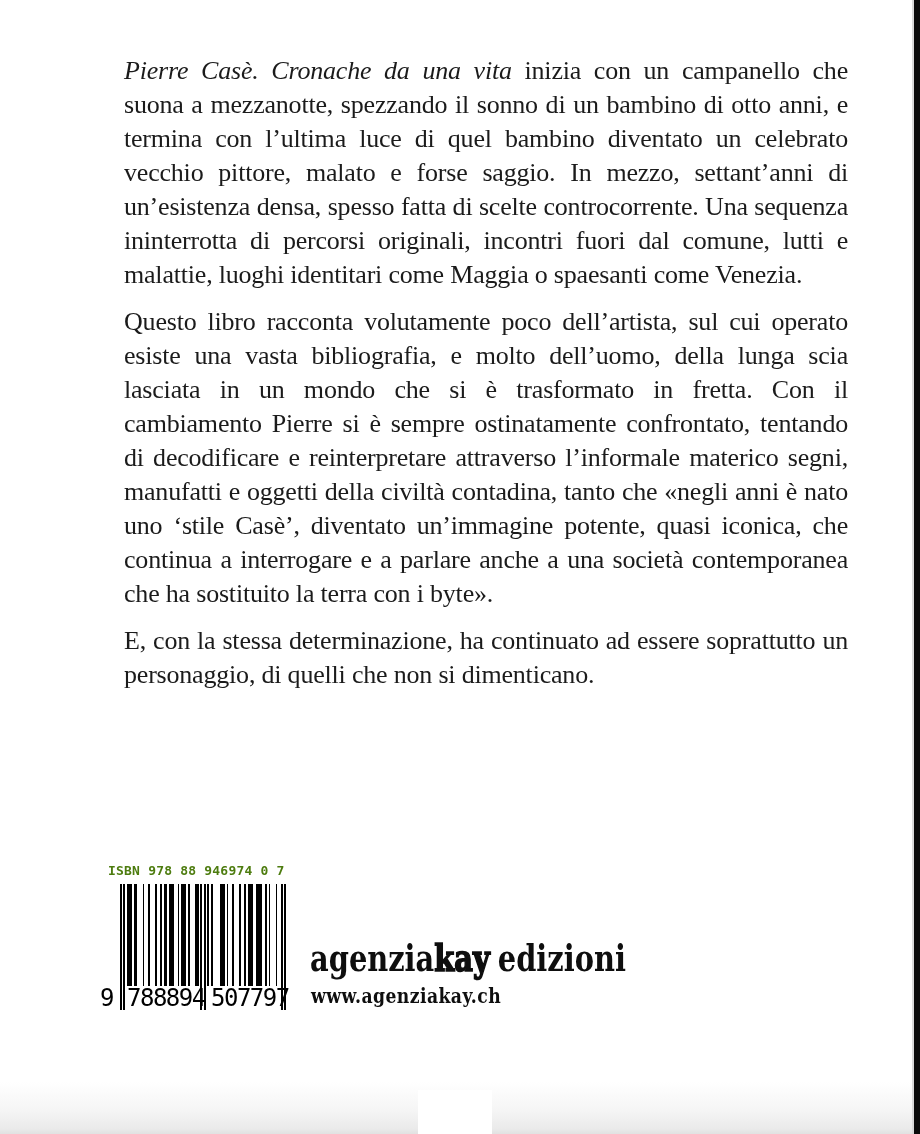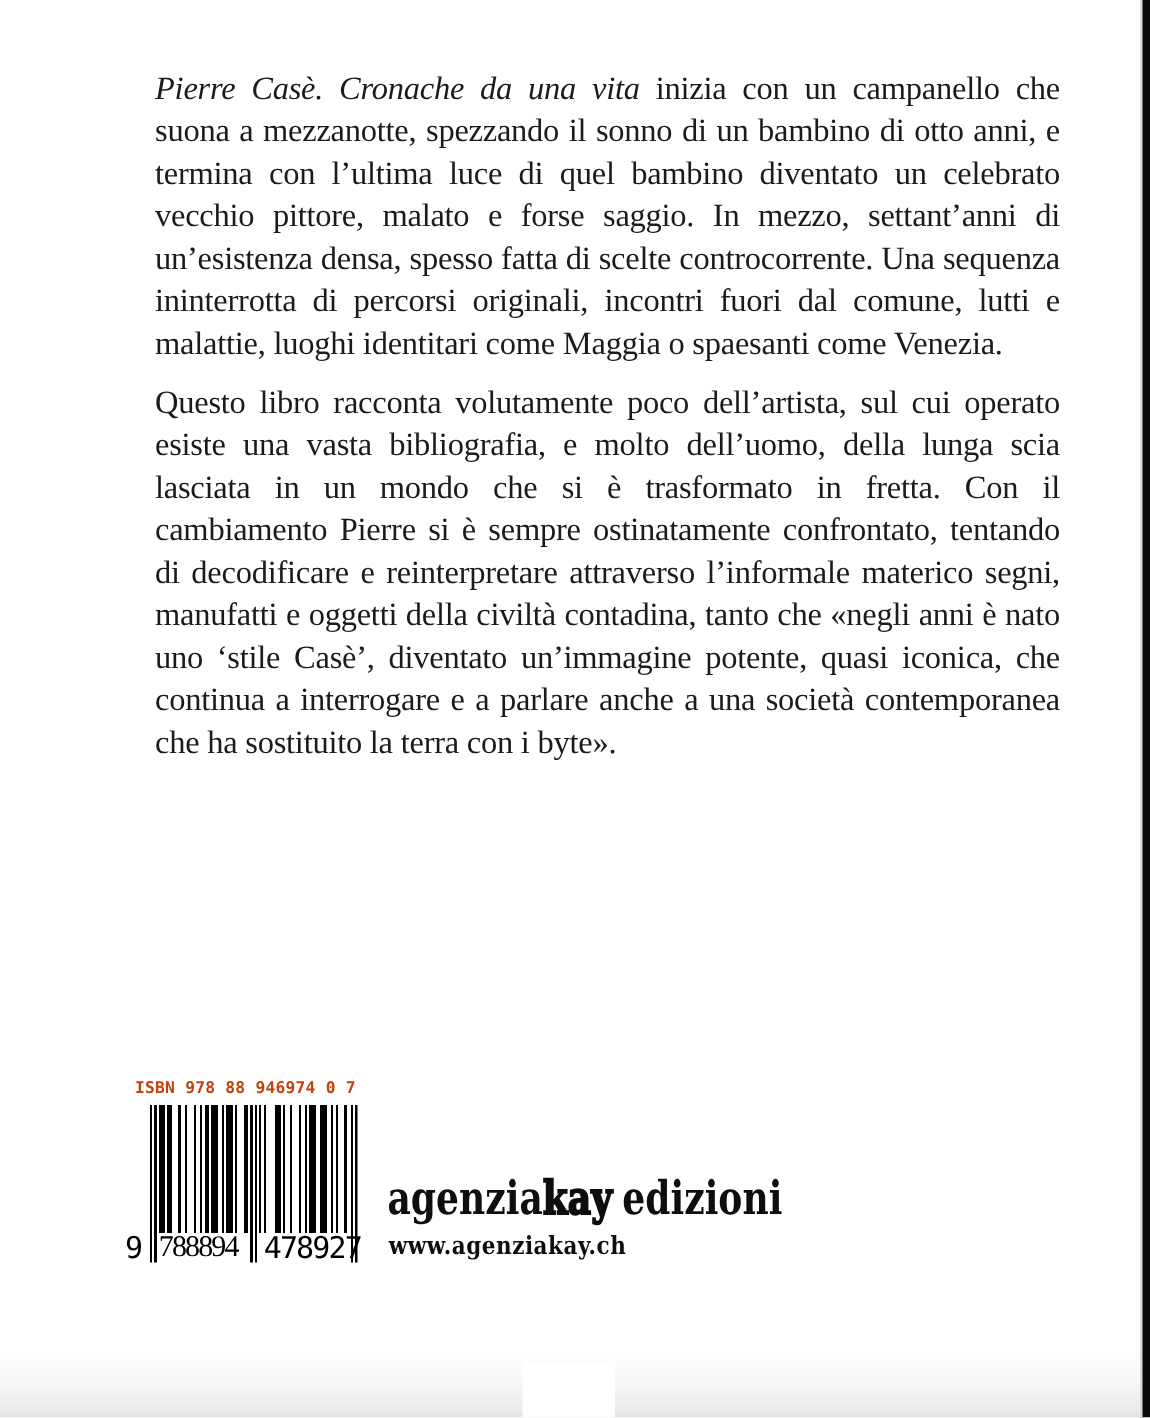--- a/index.html
+++ b/index.html
@@ -34,21 +34,21 @@
     left: 100px; top: 862px;
     width: 200px; height: 150px;
   }
   .isbn-label {
     margin-left: 8px;
     font-family: "DejaVu Sans Mono", monospace;
     font-size: 13px;
     font-weight: 700;
     letter-spacing: 0.2px;
     line-height: 18px;
-    color: #c2410c;
+    color: #4d7c0f;
     white-space: nowrap;
   }
   #barcode-bars {
     display: block;
     margin: 4px 0 0 20px;
     width: 166px; height: 126px;
     shape-rendering: crispEdges;
   }
   #barcode-bars rect { fill: #000000; }
   .ean-digits {
@@ -56,21 +56,21 @@
     left: 0; top: 124px;
     width: 200px; height: 26px;
     font-family: "DejaVu Sans Mono", monospace;
     font-size: 24px;
     letter-spacing: -1.5px;
     line-height: 24px;
     color: #000000;
   }
   .ean-digits span { position: absolute; top: 0; }
   .ean-prefix  { left: 0; }
-  .ean-group1  { left: 27px; font-family: Liberation Serif, serif; }
+  .ean-group1  { left: 27px; }
   .ean-group2  { left: 111px; }
 
   
   .publisher-logo {
     position: absolute;
     left: 310px; top: 936px;
     font-family: "DejaVu Serif", serif;
     font-size: 37px;
     font-weight: 700;
     color: #0e0e0e;
@@ -116,20 +116,21 @@
     background: #ffffff;
     z-index: 2;
   }
 </style>
 </head>
 <body>
 
 <div class="blurb">
   <p><span class="lead-italic">Pierre Casè. Cronache da una vita</span><span> inizia con un campanello che suona a mezzanotte, spezzando il sonno di un bambino di otto anni, e termina con l’ultima luce di quel bambino diventato un celebrato vecchio pittore, malato e forse saggio. In mezzo, settant’anni di un’esistenza densa, spesso fatta di scelte controcorrente. Una sequenza ininterrotta di percorsi originali, incontri fuori dal comune, lutti e malattie, luoghi identitari come Maggia o spaesanti come Venezia.</span></p>
   <p>Questo libro racconta volutamente poco dell’artista, sul cui operato esiste una vasta bibliografia, e molto dell’uomo, della lunga scia lasciata in un mondo che si è trasformato in fretta. Con il cambiamento Pierre si è sempre ostinatamente confrontato, tentando di decodificare e reinterpretare attraverso l’informale materico segni, manufatti e oggetti della civiltà contadina, tanto che «negli anni è nato uno ‘stile Casè’, diventato un’immagine potente, quasi iconica, che continua a interrogare e a parlare anche a una società contemporanea che ha sostituito la terra con i byte».</p>
+  <p>E, con la stessa determinazione, ha continuato ad essere soprattutto un personaggio, di quelli che non si dimenticano.</p>
 </div>
 
 <div class="barcode-block">
   <div class="isbn-label">ISBN 978 88 946974 0 7</div>
   <svg id="barcode-bars" viewBox="0 0 95 126" preserveAspectRatio="none">
       <rect x="0" y="0" width="1" height="126"></rect>
       <rect x="2" y="0" width="1" height="126"></rect>
       <rect x="4" y="0" width="3" height="102"></rect>
       <rect x="8" y="0" width="2" height="102"></rect>
       <rect x="13" y="0" width="1" height="102"></rect>
@@ -155,21 +156,21 @@
       <rect x="78" y="0" width="3" height="102"></rect>
       <rect x="83" y="0" width="1" height="102"></rect>
       <rect x="85" y="0" width="1" height="102"></rect>
       <rect x="89" y="0" width="1" height="102"></rect>
       <rect x="92" y="0" width="1" height="126"></rect>
       <rect x="94" y="0" width="1" height="126"></rect>
     </svg>
   <div class="ean-digits">
     <span class="ean-prefix">9</span>
     <span class="ean-group1">788894</span>
-    <span class="ean-group2">478927</span>
+    <span class="ean-group2">507797</span>
   </div>
 </div>
 
 <div class="publisher-logo">
   <span>agenzia</span><span class="logo-heavy">kay</span><span class="logo-suffix">edizioni</span>
 </div>
 <div class="publisher-website">www.agenziakay.ch</div>
 
 <div class="bottom-shade"></div>
 <div class="next-page-notch"></div>

